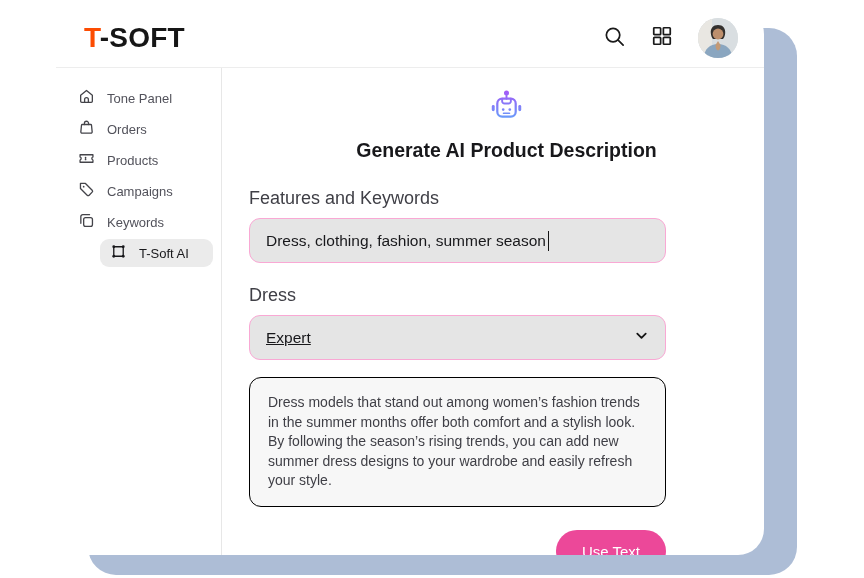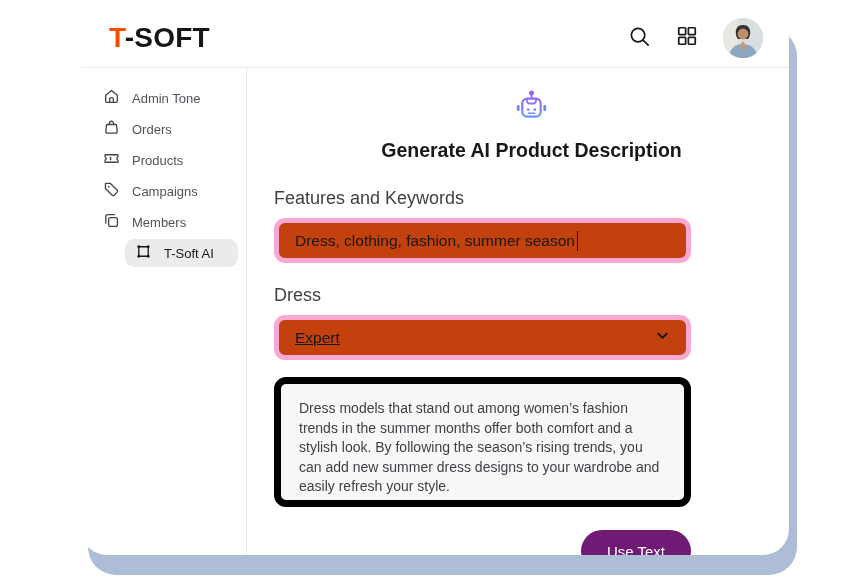--- a/index.html
+++ b/index.html
@@ -11,21 +11,21 @@
     position: relative;
     overflow: hidden;
   }
   .bg-accent {
     position: absolute; left: 88px; top: 28px;
     width: 709px; height: 547px;
     background: #adbdd6;
     border-radius: 28px;
   }
   .card {
-    position: absolute; left: 81px; top: 8px;
+    position: absolute; left: 56px; top: 8px;
     width: 708px; height: 547px;
     background: #ffffff;
     border-radius: 26px;
     overflow: hidden;
     display: flex; flex-direction: column;
   }
   
   .header {
     height: 60px; flex: none;
     display: flex; align-items: center;
@@ -57,41 +57,41 @@
   .nav-item.selected { background: #ebebeb; color: #18181b; font-weight: 500; margin-left: 44px; }
   .nav-item.selected svg { stroke: #18181b; }
   
   .main { flex: 1; padding: 21px 0 0 27px; }
   .title-row { display: flex; align-items: center; gap: 13px; flex-direction: column; }
   .page-title { margin: 0; font-size: 19.5px; font-weight: 700; color: #18181b; }
   .field-label { margin-top: 26px; font-size: 18px; color: #3f3f46; }
   .field-label.tone { margin-top: 22px; }
   .text-input, .select-box {
     margin-top: 9px; width: 417px; height: 45px;
-    border: 5px solid #f9a8d4; border-radius: 11px;
-    background: #c2410c;
+    border: 1px solid #f9a8d4; border-radius: 11px;
+    background: #e5e5e5;
     display: flex; align-items: center;
     padding: 0 16px;
     font-size: 15.5px; color: #18181b;
     cursor: text;
   }
   .caret { width: 1.5px; height: 20px; background: #141414; margin-left: 2px; }
   .select-box { justify-content: space-between; cursor: pointer; text-decoration: underline; }
   .output-box {
     margin-top: 17px; width: 417px; height: 130px;
     background: #f7f7f7;
-    border: 7px solid #000000; border-radius: 12px;
+    border: 1px solid #000000; border-radius: 12px;
     padding: 15px 18px;
     font-size: 14px; line-height: 19.5px; color: #3f3f46;
   }
   .button-row { width: 417px; margin-top: 23px; display: flex; justify-content: flex-end; }
   .use-text-btn {
     min-width: 110px; height: 42px;
     border: none; border-radius: 21px;
-    background: #701a75; color: #ffffff;
+    background: #ec4899; color: #ffffff;
     font-size: 15px; font-family: inherit;
     padding: 0 24px; cursor: pointer;
   }
 </style>
 </head>
 <body>
 
 <div class="bg-accent"></div>
 
 <div class="card">
@@ -133,21 +133,21 @@
   <div class="body-row">
 
     <nav class="sidebar">
       <div class="nav-item">
         <span>
           <svg width="17" height="17" viewBox="0 0 18 18" fill="none" stroke-width="1.4" stroke-linecap="round" stroke-linejoin="round">
             <path d="M2.8 7.6 L9 2.6 L15.2 7.6 V14 a1.2 1.2 0 0 1 -1.2 1.2 H4 A1.2 1.2 0 0 1 2.8 14 Z"></path>
             <path d="M7 15.2 v-3.1 a2 2 0 0 1 4 0 v3.1"></path>
           </svg>
         </span>
-        <span>Admin Tone</span>
+        <span>Tone Panel</span>
       </div>
       <div class="nav-item">
         <span>
           <svg width="17" height="17" viewBox="0 0 18 18" fill="none" stroke-width="1.4" stroke-linecap="round" stroke-linejoin="round">
             <path d="M4.6 5.8 h8.8 a0.9 0.9 0 0 1 0.9 0.8 l0.7 7 a1.3 1.3 0 0 1 -1.3 1.4 H4.3 a1.3 1.3 0 0 1 -1.3 -1.4 l0.7 -7 a0.9 0.9 0 0 1 0.9 -0.8 Z"></path>
             <path d="M6.8 5.8 V4.6 a2.2 2.2 0 0 1 4.4 0 v1.2"></path>
           </svg>
         </span>
         <span>Orders</span>
       </div>
@@ -169,21 +169,21 @@
         </span>
         <span>Campaigns</span>
       </div>
       <div class="nav-item">
         <span>
           <svg width="17" height="17" viewBox="0 0 18 18" fill="none" stroke-width="1.4" stroke-linecap="round" stroke-linejoin="round">
             <rect x="6" y="6" width="9.3" height="9.3" rx="2"></rect>
             <path d="M3 12 V4.8 A2 2 0 0 1 5 2.8 H12.2"></path>
           </svg>
         </span>
-        <span>Members</span>
+        <span>Keywords</span>
       </div>
       <div class="nav-item selected">
         <span>
           <svg width="17" height="17" viewBox="0 0 18 18" fill="none" stroke-width="1.4" stroke-linecap="round" stroke-linejoin="round">
             <rect x="4" y="4" width="10" height="10" rx="0.5"></rect>
             <circle cx="4" cy="4" r="1.5" fill="#18181b" stroke="none"></circle>
             <circle cx="14" cy="4" r="1.5" fill="#18181b" stroke="none"></circle>
             <circle cx="4" cy="14" r="1.5" fill="#18181b" stroke="none"></circle>
             <circle cx="14" cy="14" r="1.5" fill="#18181b" stroke="none"></circle>
           </svg>

